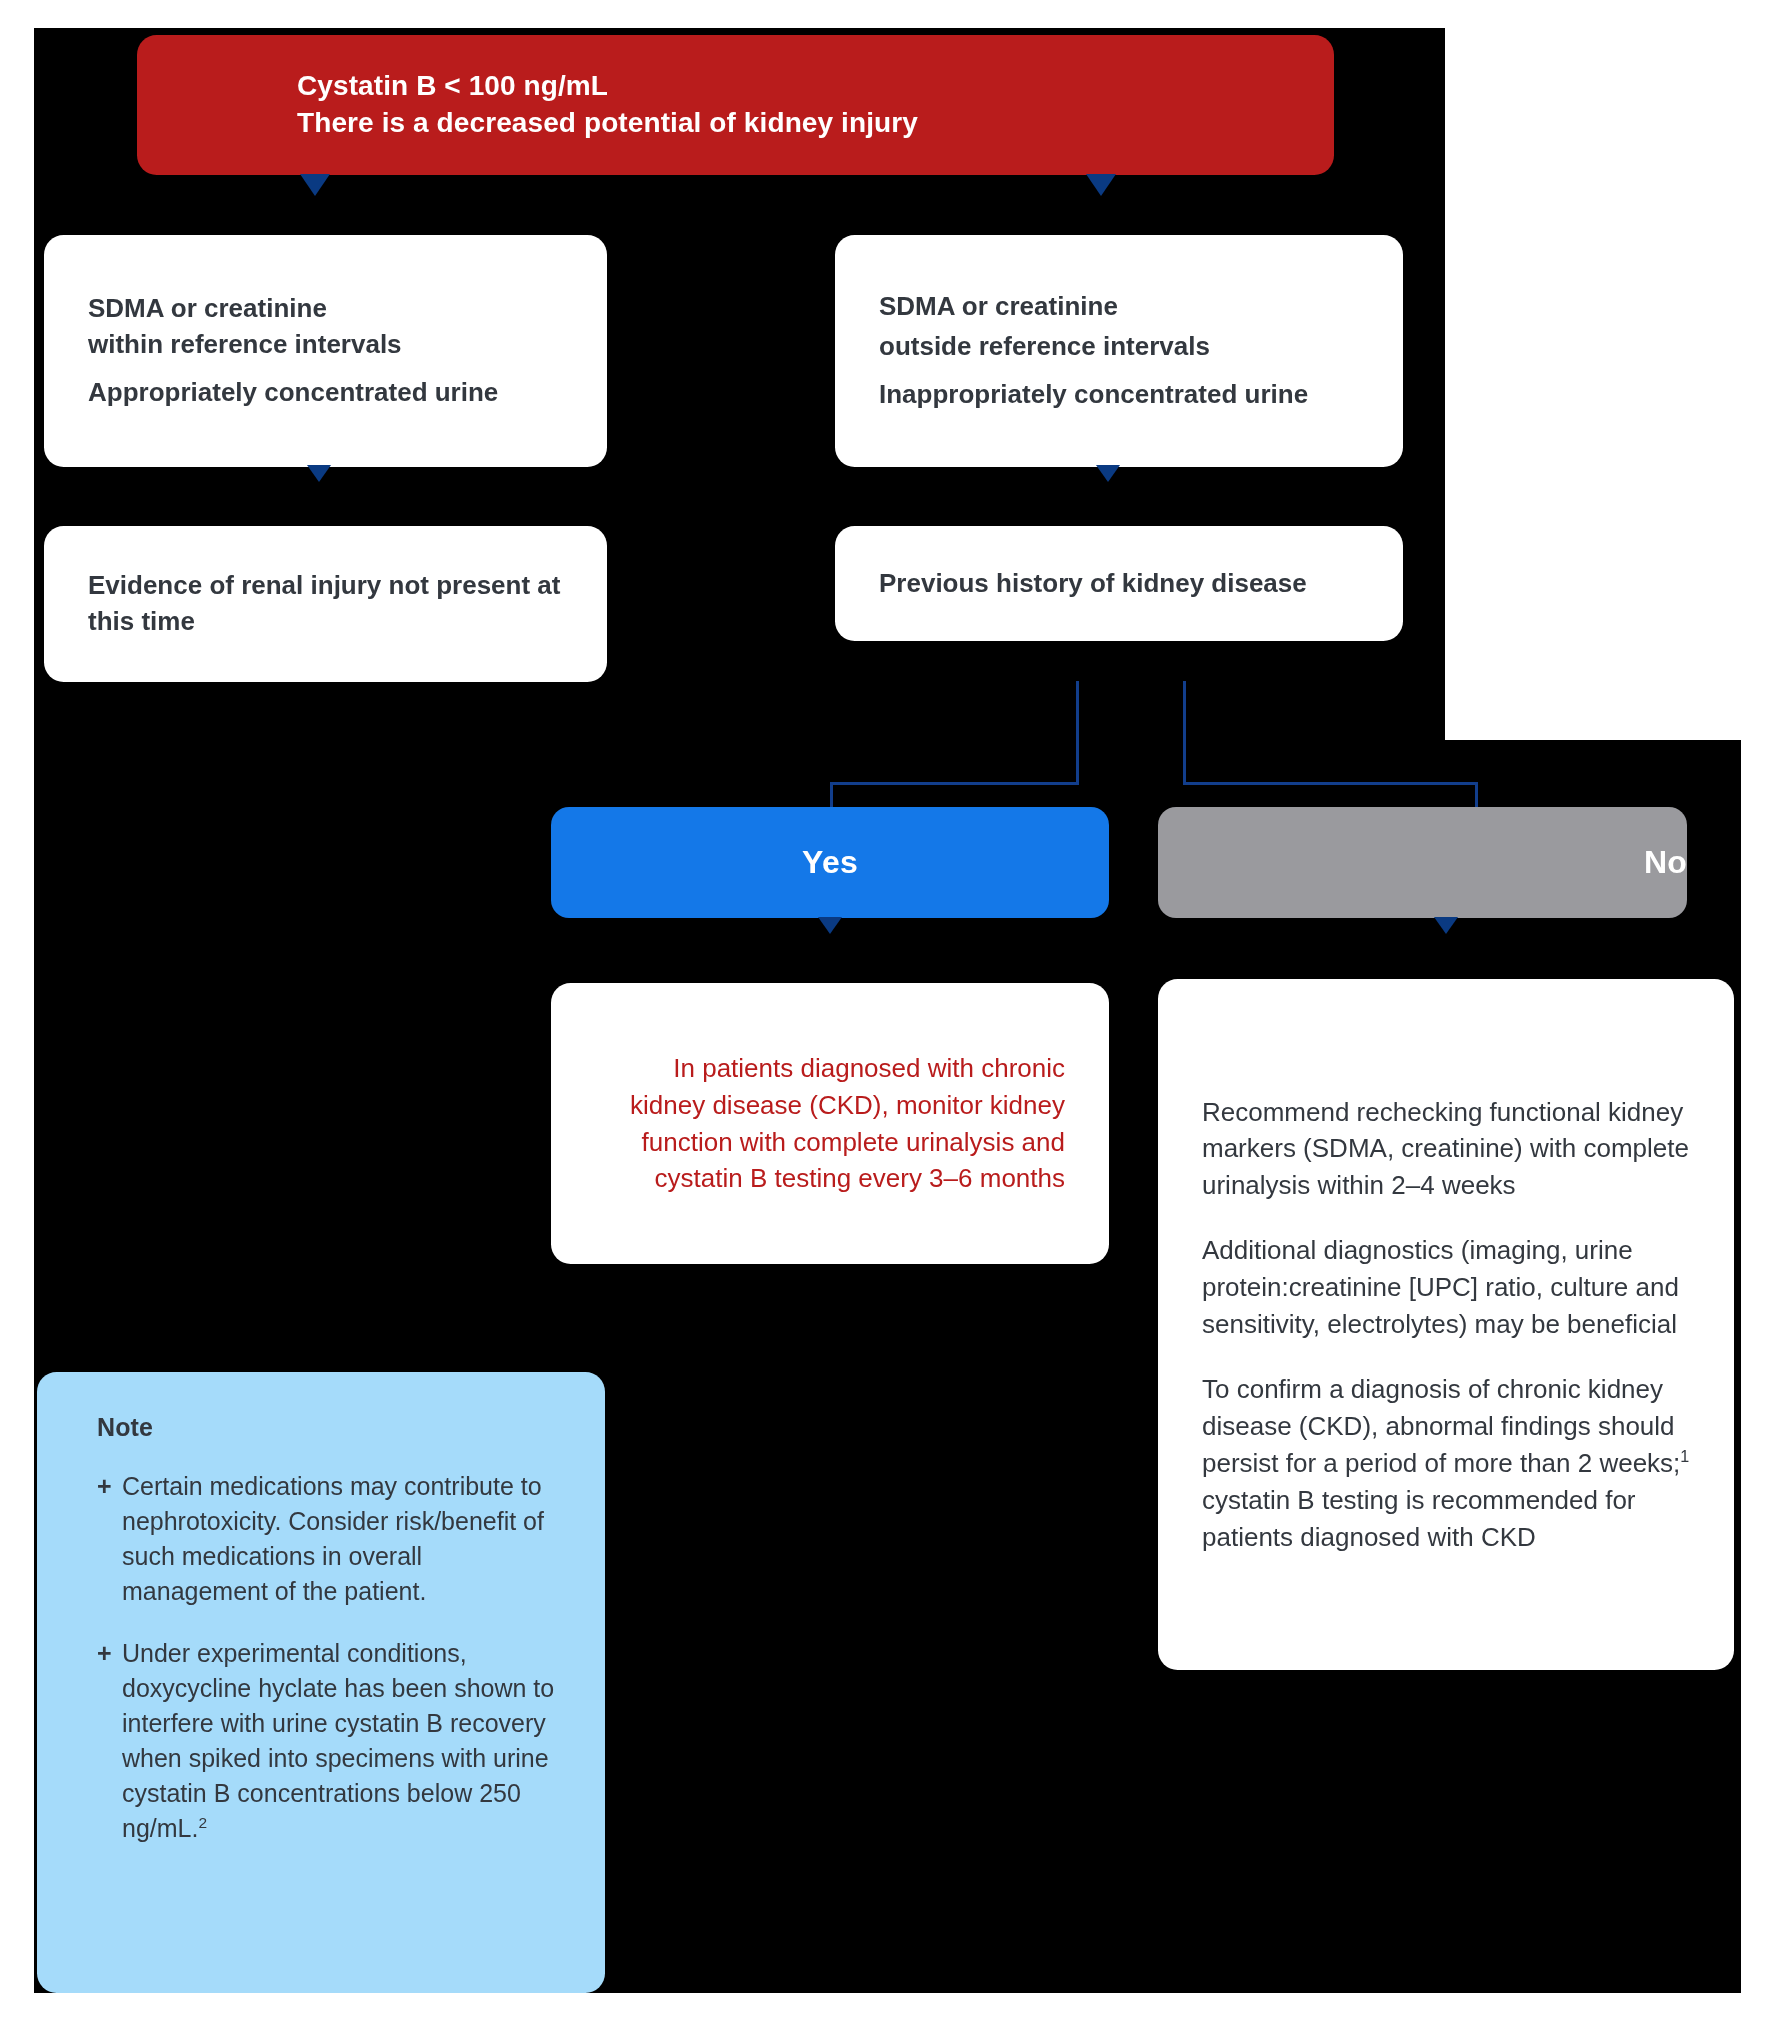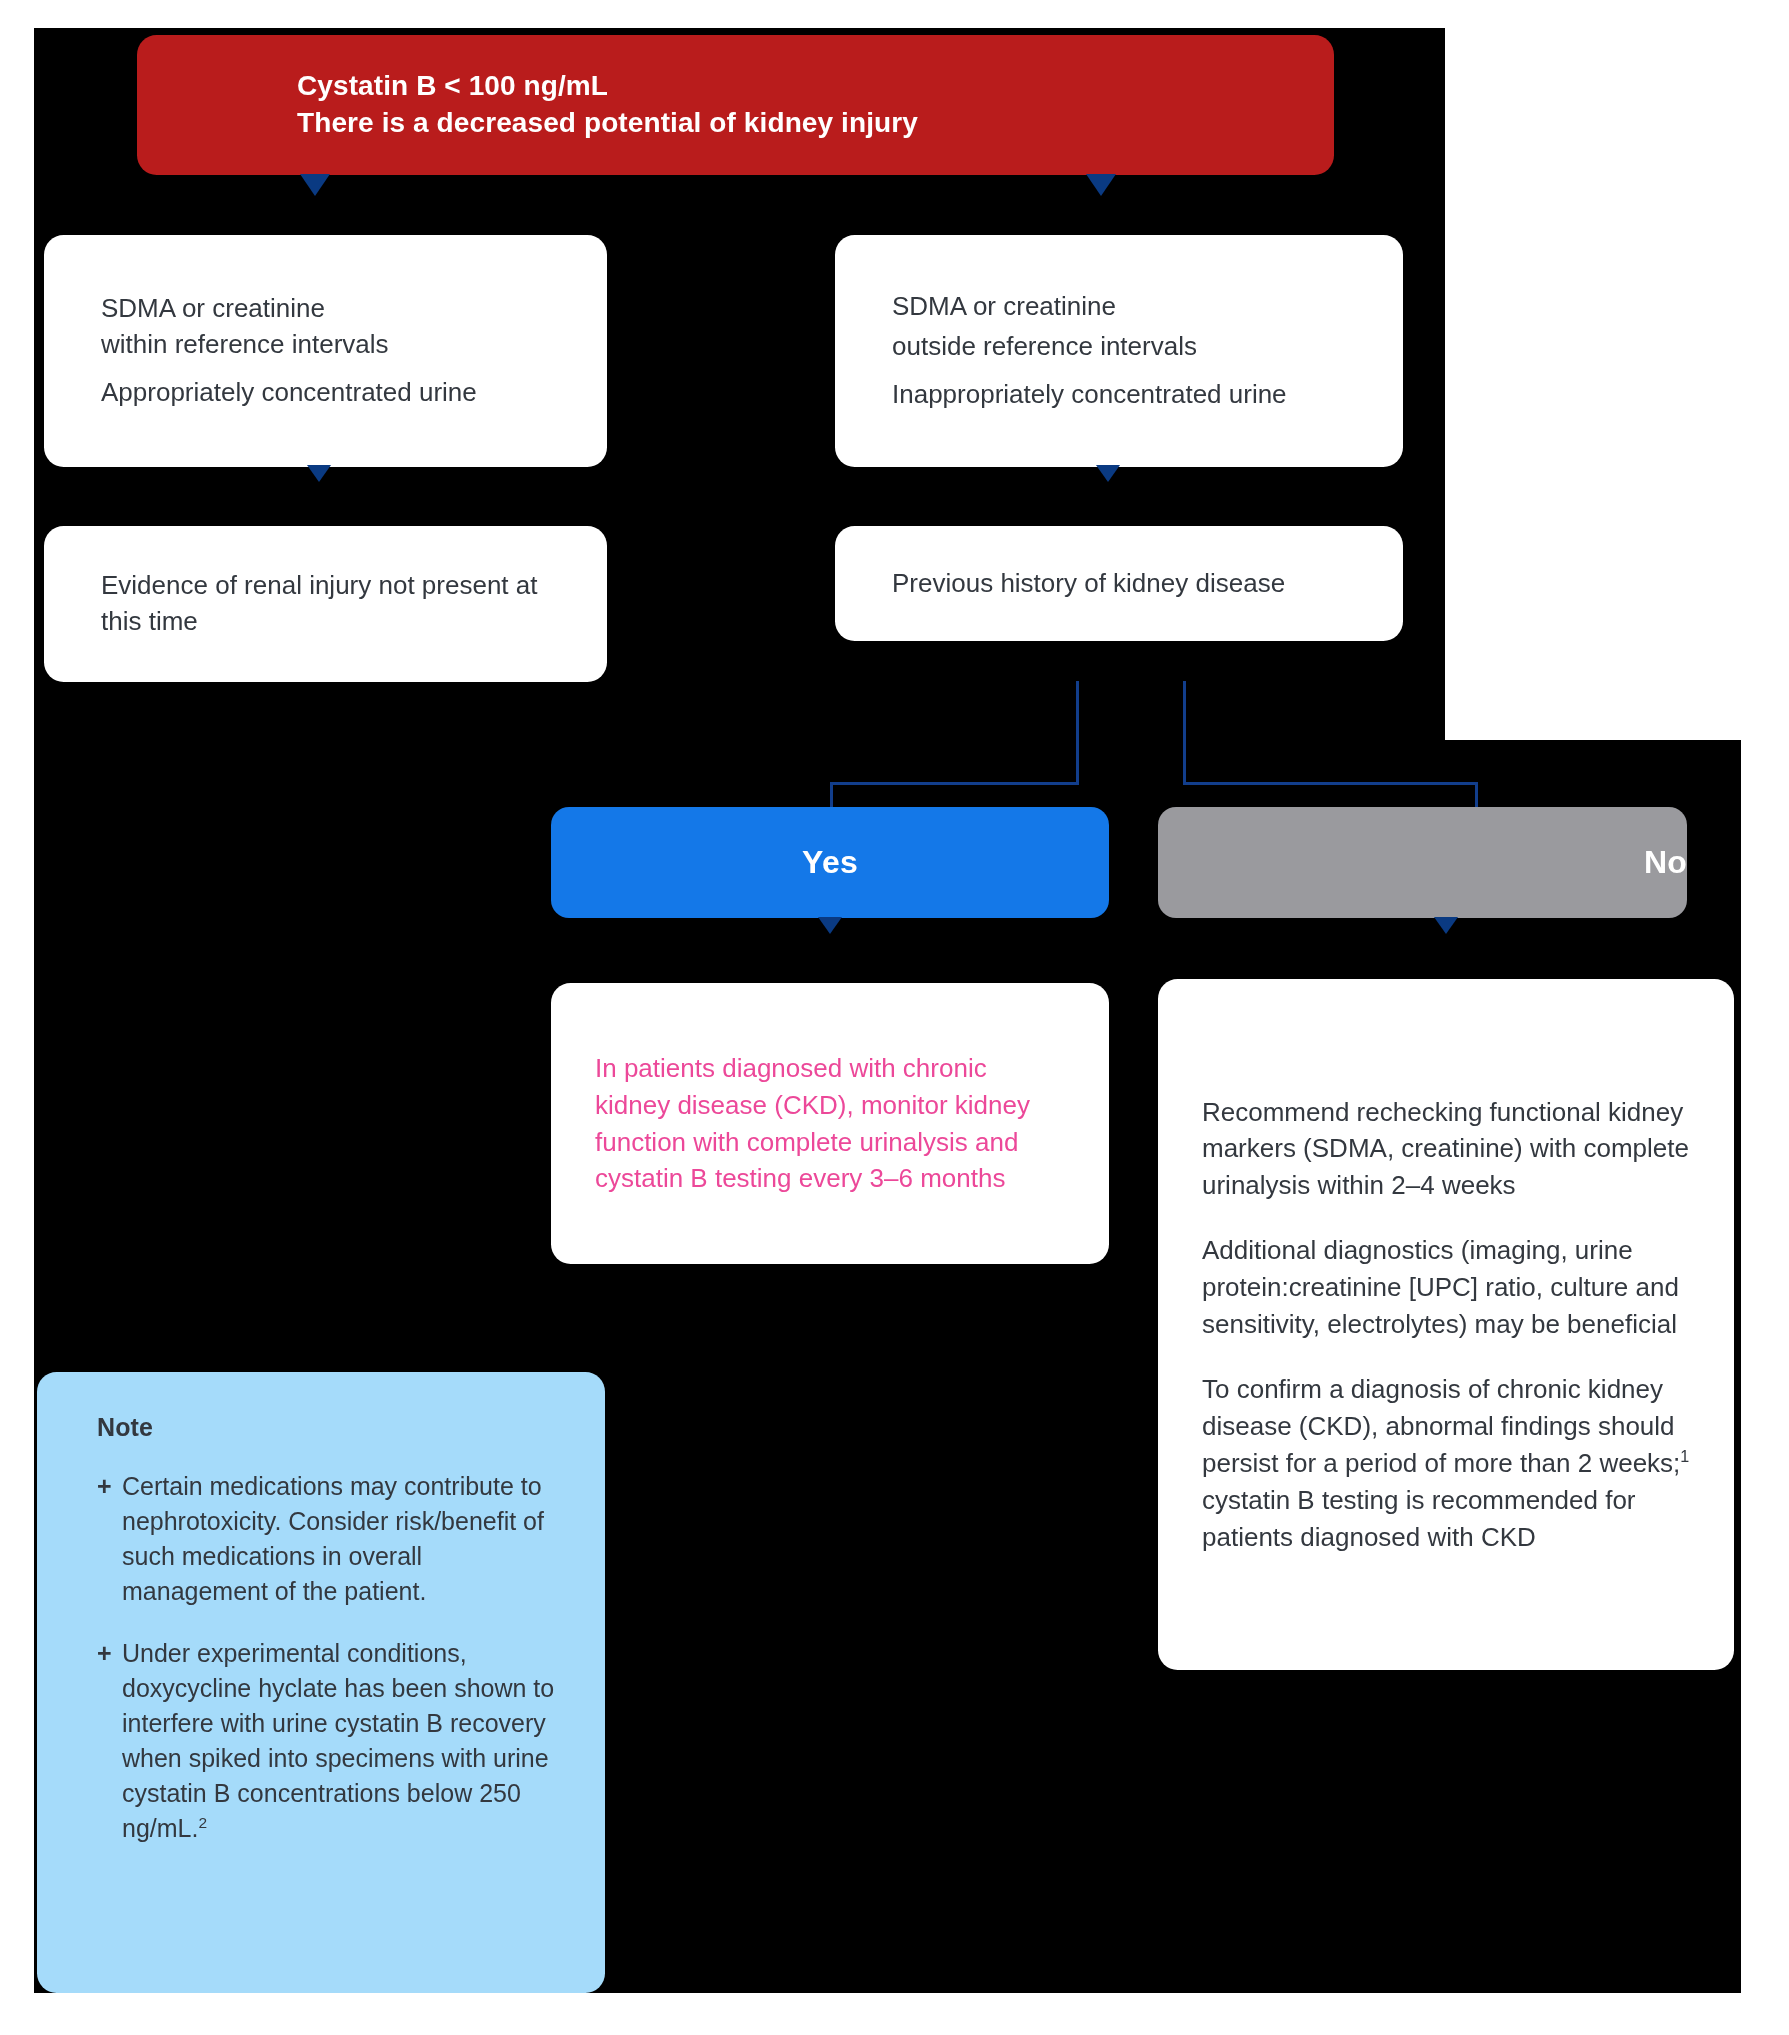--- a/index.html
+++ b/index.html
@@ -45,21 +45,21 @@
     justify-content:center;
   }
   #header-box p{
     font-size:28px;
     font-weight:bold;
     line-height:1.32;
     letter-spacing:0.1px;
   }
 
   
-  .stmt{padding:0 57px;}
+  .stmt{padding:0 44px;font-weight:bold;}
   .stmt p{
     font-size:26px;
     line-height:1.38;
     color:#33383F;
   }
   .stmt p + p{margin-top:12px;}
 
   #box-left-1 { left:44px;  top:235px; width:563px; height:232px; }
   #box-right-1{ left:835px;top:235px; width:568px; height:232px; }
   #box-left-2 { left:44px;  top:526px; width:563px; height:156px; }
@@ -80,21 +80,22 @@
   #btn-no { left:1158px; top:807px; width:529px; height:111px;align-items:flex-end; }
 
   
   #box-yes-result{
     left:551px; top:983px; width:558px; height:281px;
     padding:0 44px;
   }
   #box-yes-result p{
     font-size:26px;
     line-height:1.42;
-    color:#ec4899;
+    color:#b91c1c;
+    text-align:right;
   }
   #box-no-result{
     left:1158px; top:979px; width:576px; height:691px;
     padding:16px 44px;
   }
   #box-no-result p{
     font-size:26px;
     line-height:1.42;
     color:#33383F;
   }

